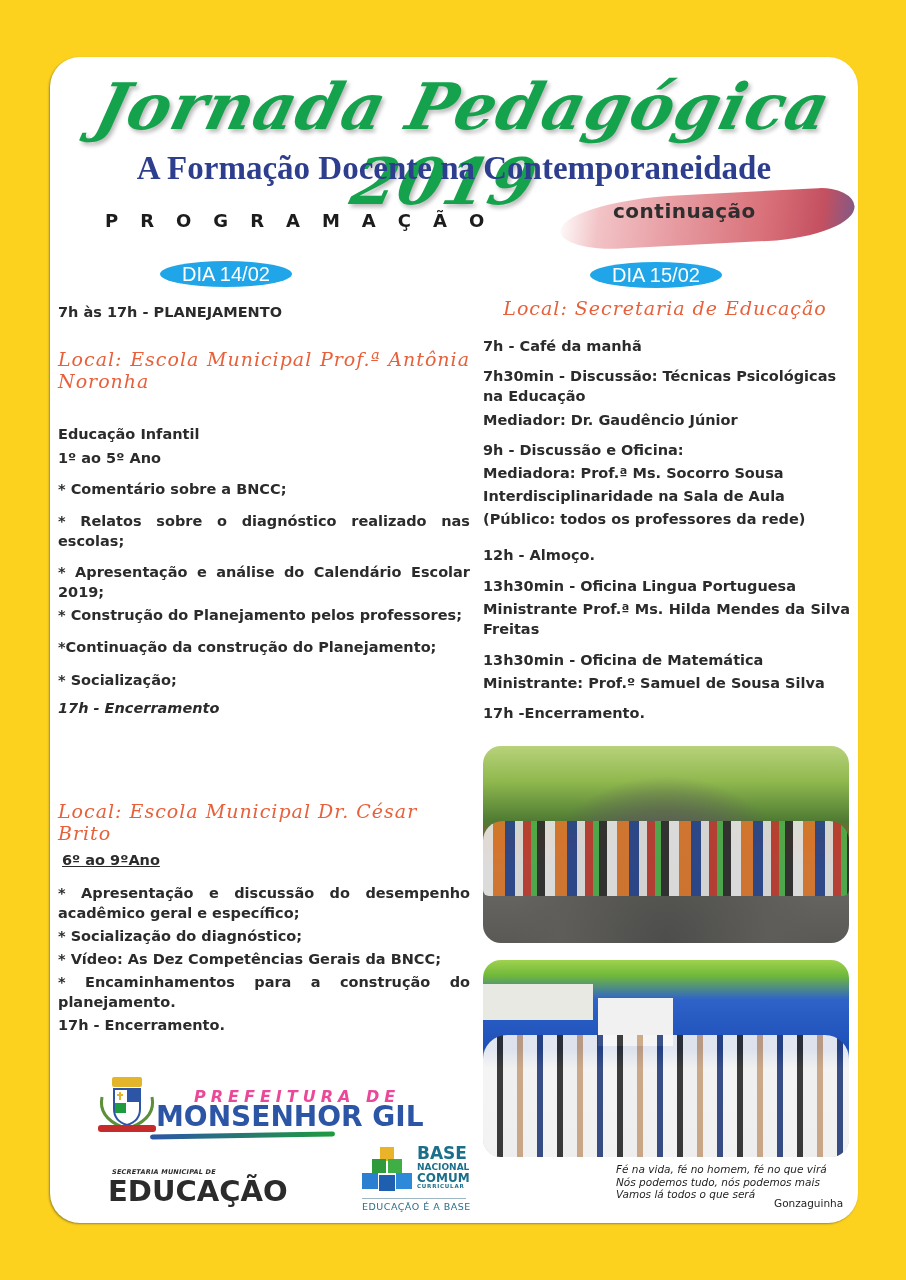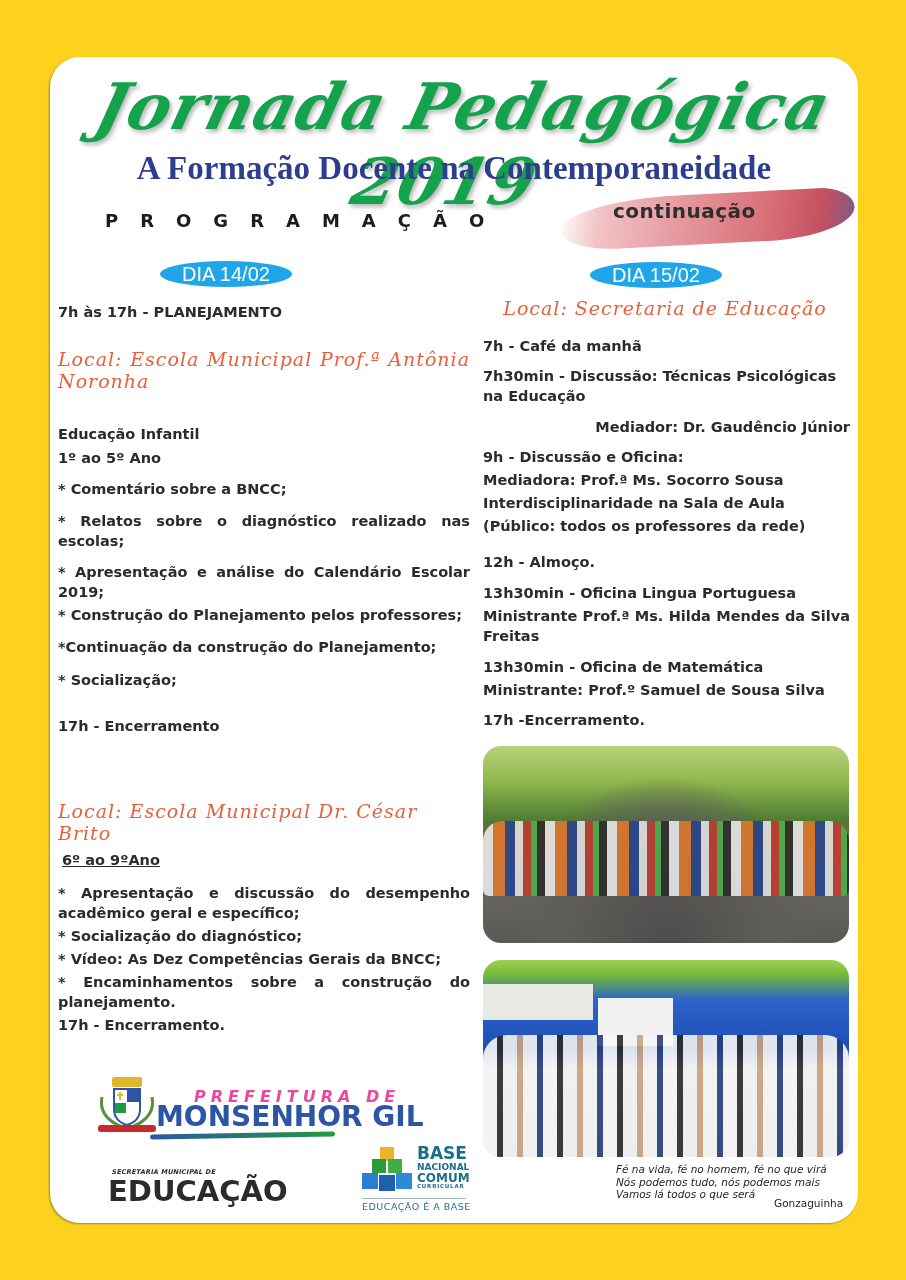--- a/index.html
+++ b/index.html
@@ -124,42 +124,42 @@
 
   <div class="abs col" style="left:8px; top:367px; width:412px;">
     <p>Educação Infantil</p>
     <p style="margin-top:4px;">1º ao 5º Ano</p>
     <p style="margin-top:11px;">* Comentário sobre a BNCC;</p>
     <p class="j" style="margin-top:12px;">* Relatos sobre o diagnóstico realizado nas escolas;</p>
     <p class="j" style="margin-top:11px;"> * Apresentação e análise do Calendário Escolar 2019;</p>
     <p style="margin-top:3px;">* Construção do Planejamento pelos professores;</p>
     <p style="margin-top:12px;">*Continuação da construção do Planejamento;</p>
     <p style="margin-top:13px;">* Socialização;</p>
-    <p style="margin-top:26px;">17h - Encerramento</p>
+    <p style="margin-top:8px;font-style:italic;">17h - Encerramento</p>
   </div>
 
   <div class="abs local" style="left:8px; top:743px; width:412px;">Local: Escola Municipal Dr. César Brito</div>
 
   <div class="abs col" style="left:8px; top:793px; width:412px;">
     <p style="padding-left:4px;text-decoration:underline;">6º ao 9ºAno</p>
     <p class="j" style="margin-top:13px;">* Apresentação e discussão do desempenho acadêmico geral  e específico;</p>
     <p style="margin-top:3px;">* Socialização do diagnóstico;</p>
     <p style="margin-top:3px;">* Vídeo: As Dez Competências Gerais da BNCC;</p>
-    <p class="j" style="margin-top:3px;">* Encaminhamentos sobre a construção do planejamento.</p>
+    <p class="j" style="margin-top:3px;">* Encaminhamentos para a construção do planejamento.</p>
     <p style="margin-top:3px;">17h - Encerramento.</p>
   </div>
 
   <div class="abs daybadge" style="left:540px; top:205px; width:132px;">DIA 15/02</div>
 
   <div class="abs local" style="left:430px; top:240px; width:370px; text-align:center;">Local: Secretaria de Educação</div>
 
   <div class="abs col" style="left:433px; top:279px; width:367px;">
     <p>7h - Café da manhã</p>
     <p style="margin-top:10px;">7h30min - Discussão: Técnicas Psicológicas na Educação</p>
-    <p style="margin-top:11px;text-align:right;">Mediador: Dr. Gaudêncio Júnior</p>
+    <p style="margin-top:4px;">Mediador: Dr. Gaudêncio Júnior</p>
     <p style="margin-top:10px;">9h - Discussão e Oficina:</p>
     <p style="margin-top:3px;">Mediadora: Prof.ª Ms.  Socorro Sousa</p>
     <p style="margin-top:3px;">Interdisciplinaridade na Sala de Aula</p>
     <p style="margin-top:3px;">(Público: todos os professores da rede)</p>
     <p style="margin-top:16px;">12h - Almoço.</p>
     <p style="margin-top:11px;">13h30min - Oficina Lingua Portuguesa</p>
     <p class="j" style="margin-top:3px;">Ministrante Prof.ª Ms. Hilda Mendes da Silva Freitas</p>
     <p style="margin-top:11px;">13h30min - Oficina de Matemática</p>
     <p style="margin-top:3px;">Ministrante: Prof.º Samuel de Sousa Silva</p>
     <p style="margin-top:10px;">17h -Encerramento.</p>

